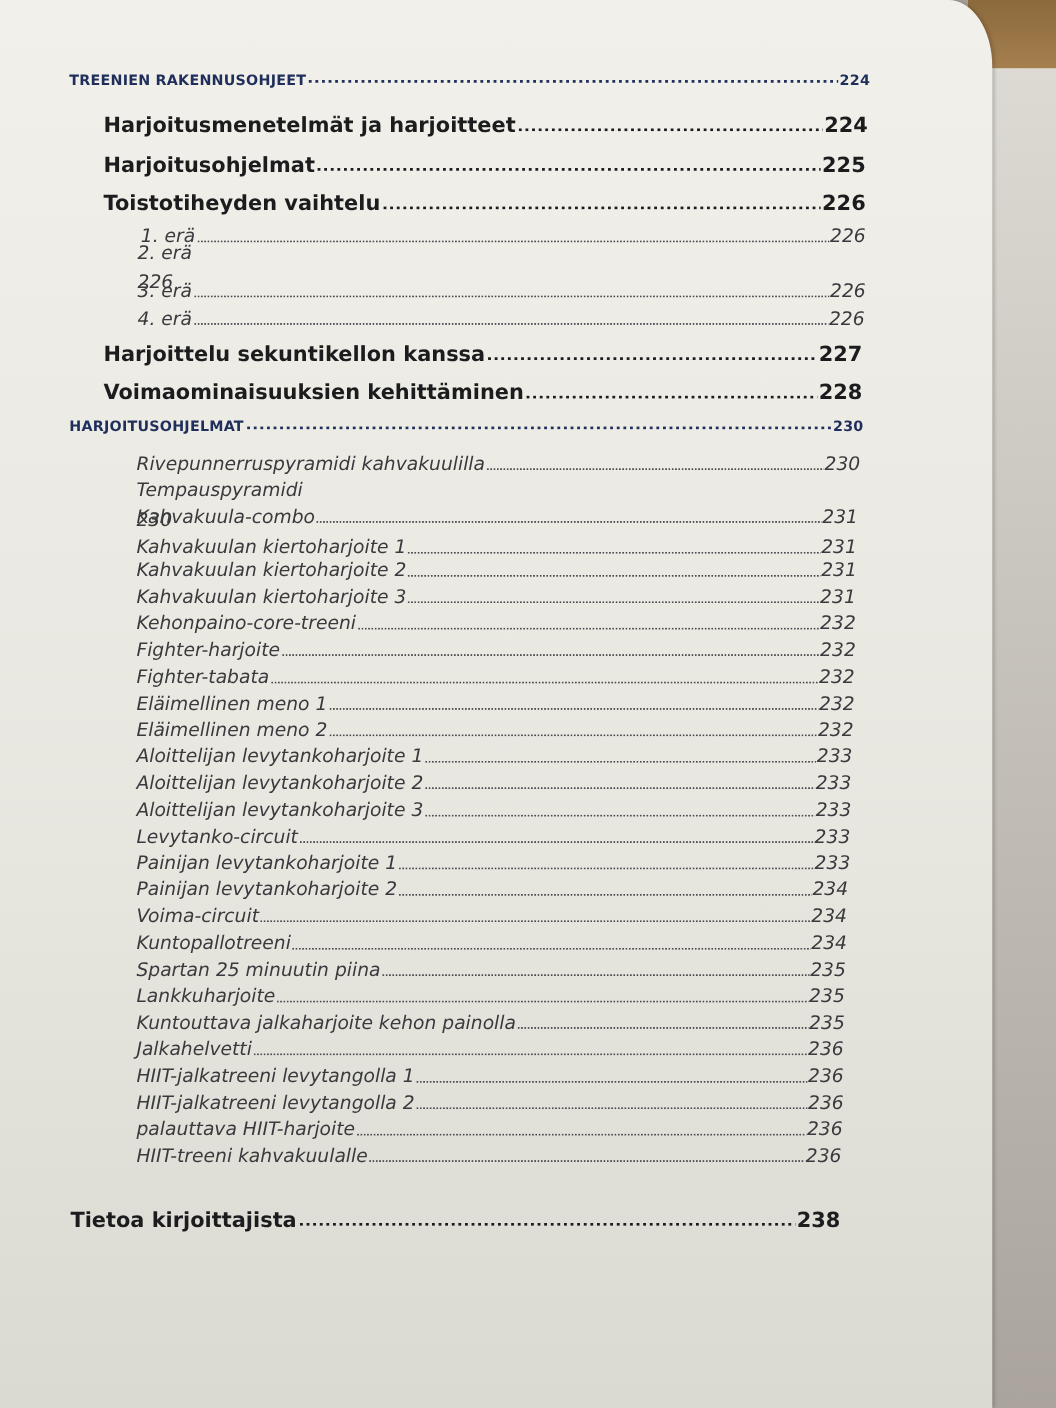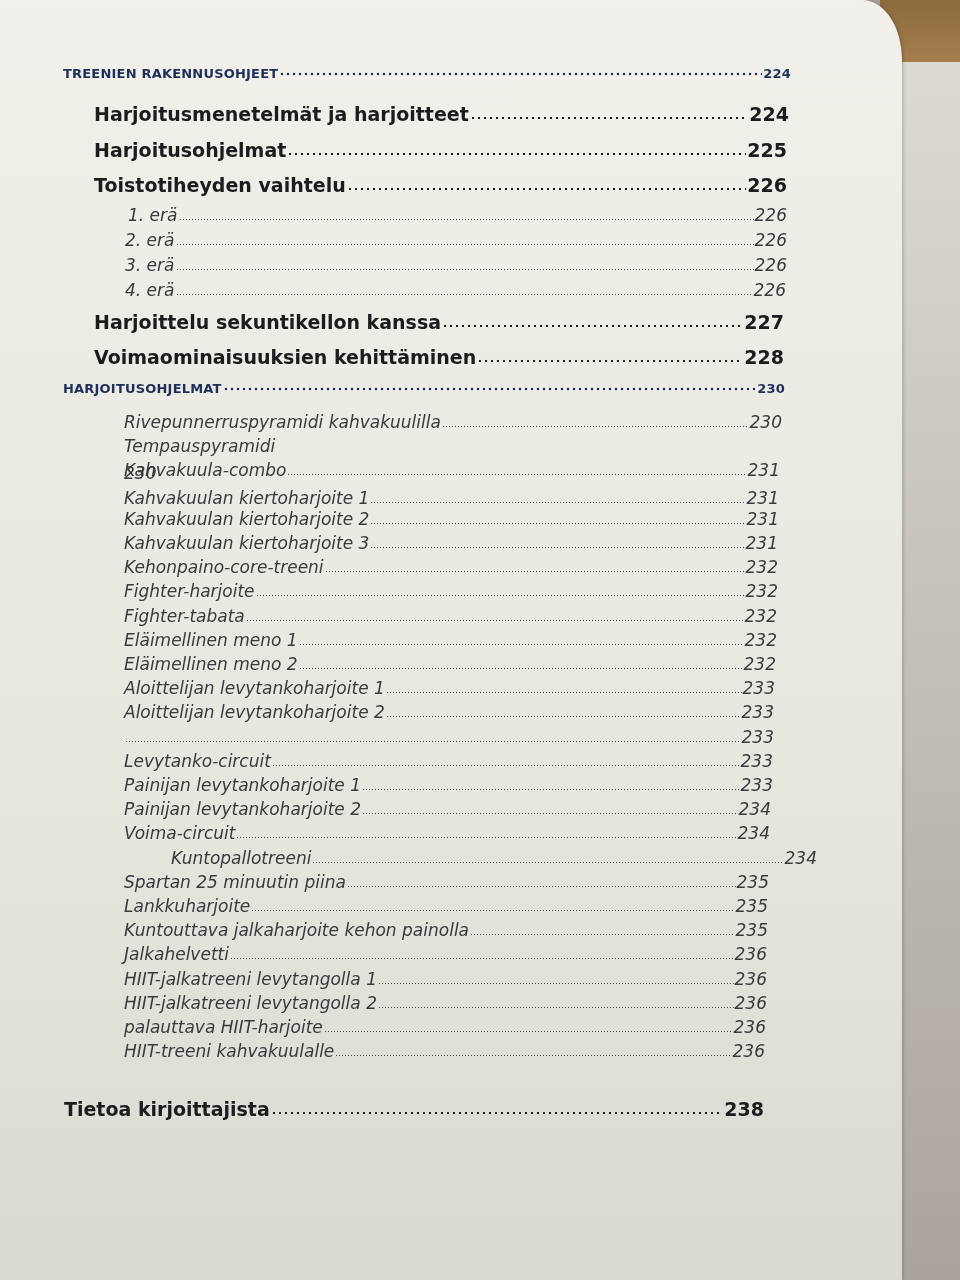--- a/index.html
+++ b/index.html
@@ -46,21 +46,21 @@
       <span class="label">Toistotiheyden vaihtelu</span>
         <span class="dots"></span>
         <span class="page-num">226</span>
     </div>
 
     <div class="row item" style="left:128px;top:205px;width:659px;">
       <span class="label">1. erä</span>
         <span class="dots"></span>
         <span class="page-num">226</span>
     </div>
-    <div class="row item" style="left:125px;top:230px;width:662px;">
+    <div class="row item" style="left:125px;top:220px;width:662px;flex-direction:column;">
       <span class="label">2. erä</span>
         <span class="dots"></span>
         <span class="page-num">226</span>
     </div>
     <div class="row item" style="left:125px;top:255px;width:662px;text-align:right;">
       <span class="label">3. erä</span>
         <span class="dots"></span>
         <span class="page-num">226</span>
     </div>
     <div class="row item" style="left:125px;top:280px;width:661px;">
@@ -146,20 +146,21 @@
           <span class="label">Aloittelijan levytankoharjoite 1</span>
           <span class="dots"></span>
           <span class="page-num">233</span>
         </div>
         <div class="row item" style="left: 124px; top: 702.4px; width: 650px;">
           <span class="label">Aloittelijan levytankoharjoite 2</span>
           <span class="dots"></span>
           <span class="page-num">233</span>
         </div>
         <div class="row item" style="left: 124px; top: 726.6px; width: 650px;">
+          <span class="label">Aloittelijan levytankoharjoite 3</span>
           <span class="dots"></span>
           <span class="page-num">233</span>
         </div>
         <div class="row item" style="left: 124px; top: 750.8px; width: 649px;">
           <span class="label">Levytanko-circuit</span>
           <span class="dots"></span>
           <span class="page-num">233</span>
         </div>
         <div class="row item" style="left: 124px; top: 775px; width: 649px;">
           <span class="label">Painijan levytankoharjoite 1</span>
@@ -169,21 +170,21 @@
         <div class="row item" style="left: 124px; top: 799.2px; width: 647px;">
           <span class="label">Painijan levytankoharjoite 2</span>
           <span class="dots"></span>
           <span class="page-num">234</span>
         </div>
         <div class="row item" style="left: 124px; top: 823.4px; width: 646px;">
           <span class="label">Voima-circuit</span>
           <span class="dots"></span>
           <span class="page-num">234</span>
         </div>
-        <div class="row item" style="left: 124px; top: 847.6px; width: 646px; margin-left: 47px;">
+        <div class="row item" style="left: 124px; top: 847.6px; width: 646px;">
           <span class="label">Kuntopallotreeni</span>
           <span class="dots"></span>
           <span class="page-num">234</span>
         </div>
         <div class="row item" style="left: 124px; top: 871.8px; width: 645px;">
           <span class="label">Spartan 25 minuutin piina</span>
           <span class="dots"></span>
           <span class="page-num">235</span>
         </div>
         <div class="row item" style="left: 124px; top: 896px; width: 644px;">

